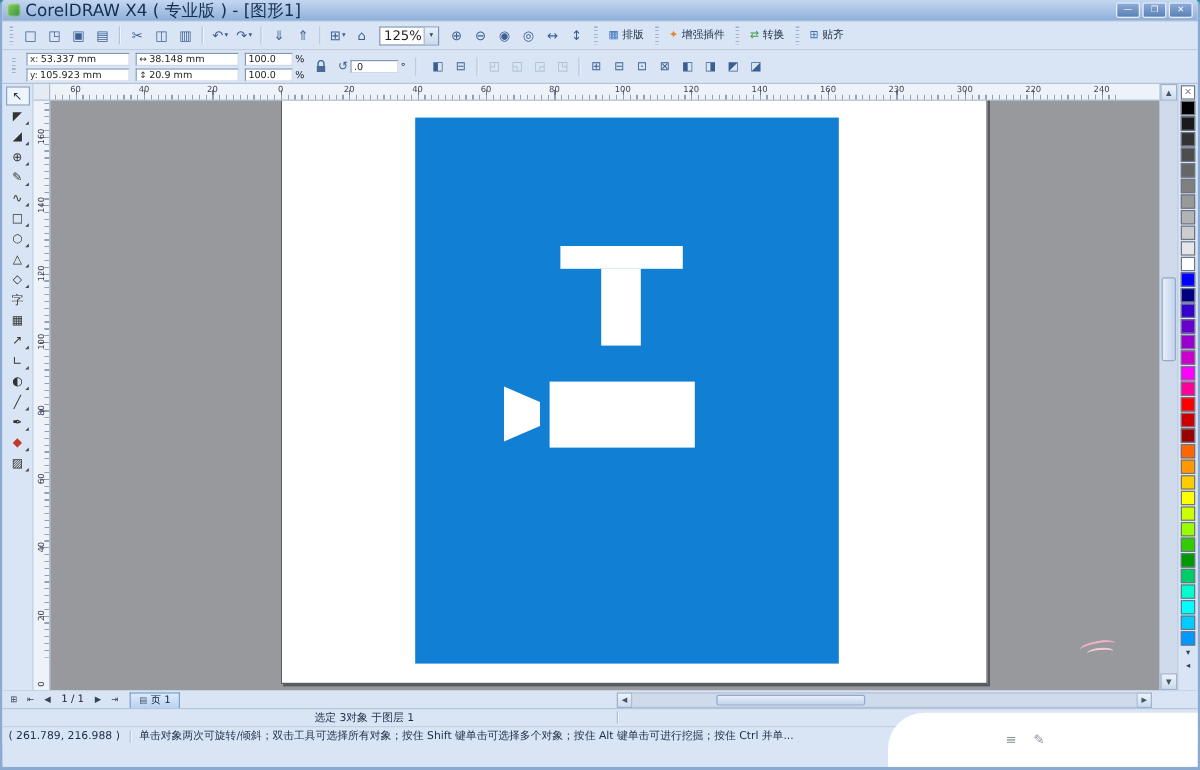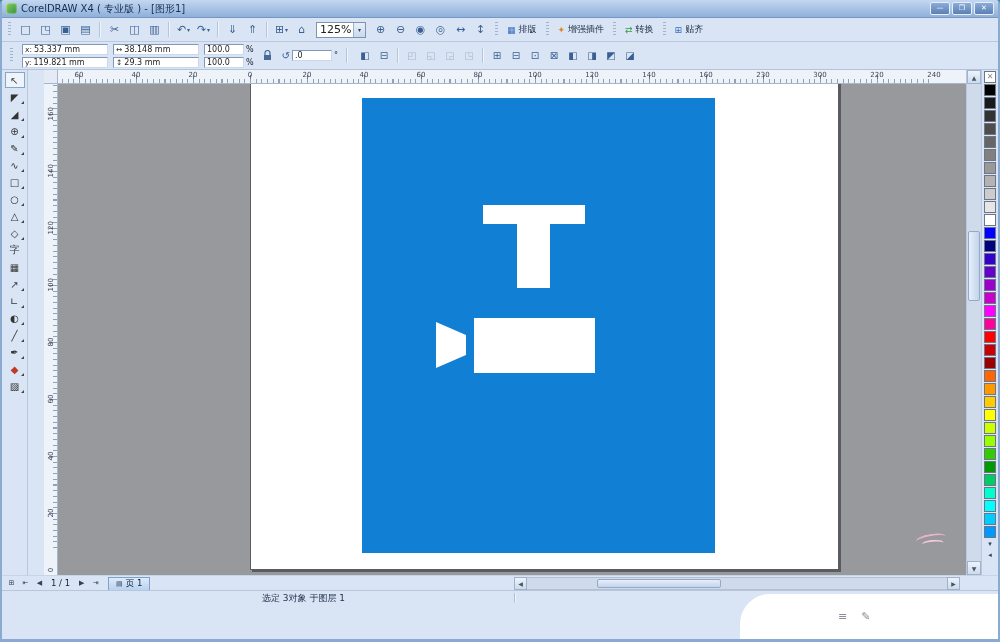--- a/index.html
+++ b/index.html
@@ -13,21 +13,21 @@
     position:absolute;inset:0;display:flex;flex-direction:column;
     background:#d9e5f4;box-sizing:border-box;
     border-left:2px solid #8aaad2;border-right:2px solid #8aaad2;border-bottom:3px solid #8aaad2;
     border-radius:4px 4px 0 0;
   }
   
   .titlebar{flex:none;height:18px;display:flex;align-items:center;gap:4px;padding:0 4px;
     background:linear-gradient(#c3d7f0,#8fb0da);border-radius:3px 3px 0 0;border-bottom:1px solid #7796c2;box-sizing:border-box;}
   .app-icon{width:11px;height:11px;border-radius:2px;flex:none;
     background:linear-gradient(135deg,#8ed05e,#2f8f3f);box-shadow:inset 0 0 2px #fff;}
-  .title{flex:1;font-size:10px;color:#15304f;white-space:nowrap;overflow:hidden;}
+  .title{flex:1;font-size:14px;color:#15304f;white-space:nowrap;overflow:hidden;}
   .winbtns{display:flex;gap:2px;flex:none;}
   .winbtn{width:20px;height:13px;border:1px solid #e6eefa;border-radius:2px;box-sizing:border-box;
     background:linear-gradient(#8cabd8,#5a80b4);color:#fff;font-size:7px;line-height:11px;text-align:center;}
   
   .menubar{flex:none;height:18px;background:#dfe9f7;border-bottom:1px solid #c0cfe4;display:flex;align-items:center;padding-left:6px;box-sizing:border-box;}
   .menu-item{font-size:9.5px;color:#1c2b44;padding:1px 7px;white-space:nowrap;}
   
   .toolbar{flex:none;height:24px;background:#d9e5f4;border-bottom:1px solid #bac9e0;display:flex;align-items:center;padding-left:2px;gap:1px;box-sizing:border-box;}
   .tb-icons{display:flex;align-items:center;gap:1px;}
   .tbtn{height:18px;min-width:19px;display:flex;align-items:center;justify-content:center;color:#3b5f92;font-size:11px;border-radius:2px;}
@@ -53,21 +53,21 @@
   .pbtn.disabled{color:#a9b6c9;}
   .pb-buttons{display:flex;align-items:center;gap:1px;}
   .rot{display:flex;align-items:center;gap:2px;}
   .rot-ico{font-size:10px;color:#3b5f92;}
   
   .workspace{flex:none;height:505px;display:flex;min-height:0;}
   .toolbox{width:26px;flex:none;background:#d9e5f4;border-right:1px solid #b9c8de;display:flex;flex-direction:column;align-items:center;padding-top:2px;gap:1px;box-sizing:border-box;}
   .tool{width:20px;height:16px;position:relative;display:flex;align-items:center;justify-content:center;font-size:10px;color:#333;box-sizing:border-box;}
   .tool.active{background:#eef4fb;border:1px solid #8aa4c6;}
   .tool.flyout::after{content:'';position:absolute;right:1px;bottom:1px;border-left:3px solid transparent;border-bottom:3px solid #444;}
-  .mid{flex:1;display:flex;flex-direction:column;min-width:0;margin-left:16px;}
+  .mid{flex:1;display:flex;flex-direction:column;min-width:0;}
   .ruler-row{flex:none;height:14px;display:flex;}
   .corner{width:14px;height:14px;flex:none;background:#e4ebf5;border-right:1px solid #a8b6ca;border-bottom:1px solid #a8b6ca;box-sizing:border-box;}
   .hruler{flex:1;position:relative;background:#eef2f9;border-bottom:1px solid #a8b6ca;box-sizing:border-box;overflow:hidden;
     background-image:
       repeating-linear-gradient(to right,#93a0b4 0 1px,transparent 1px 5.7px),
       repeating-linear-gradient(to right,#66768e 0 1px,transparent 1px 57px);
     background-size:100% 4px,100% 8px;background-repeat:no-repeat;
     background-position:-36px bottom,-36px bottom;}
   .hlab{position:absolute;top:1px;font-size:7px;color:#445;transform:translateX(-50%);}
   .canvas-row{flex:1;display:flex;min-height:0;}
@@ -233,31 +233,31 @@
 
   <div class="propbar">
     <span class="gripper"></span>
     <span class="stack">
       <span class="pfield w86">
         <span class="lab">x:</span>
         <span>53.337 mm</span>
       </span>
       <span class="pfield w86">
         <span class="lab">y:</span>
-        <span>119.821 mm</span>
+        <span>105.923 mm</span>
       </span>
     </span>
     <span class="stack">
       <span class="pfield w86">
         <span class="lab">↔</span>
         <span>38.148 mm</span>
       </span>
       <span class="pfield w86">
         <span class="lab">↕</span>
-        <span>29.3 mm</span>
+        <span>20.9 mm</span>
       </span>
     </span>
     <span class="stack">
       <span class="row2">
         <span class="pfield w40">
           <span>100.0</span>
         </span>
         <span class="pct">%</span>
       </span>
       <span class="row2">
@@ -482,18 +482,23 @@
       </span>
       <span class="hs-arrow">▶</span>
     </span>
   </div>
 
   <div class="status1">
     <span class="sel-text">选定 3对象 于图层 1</span>
     <span class="st-sep"></span>
   </div>
 
+  <div class="status2">
+    <span class="coords">( 261.789, 216.988 )</span>
+    <span class="s2sep"></span>
+    <span class="hint">单击对象两次可旋转/倾斜；双击工具可选择所有对象；按住 Shift 键单击可选择多个对象；按住 Alt 键单击可进行挖掘；按住 Ctrl 并单...</span>
+  </div>
 
   <div class="watermark">
       <span class="wm-ico">≡</span>
       <span class="wm-ico">✎</span>
     </div>
 </div>
 
 </body></html>

